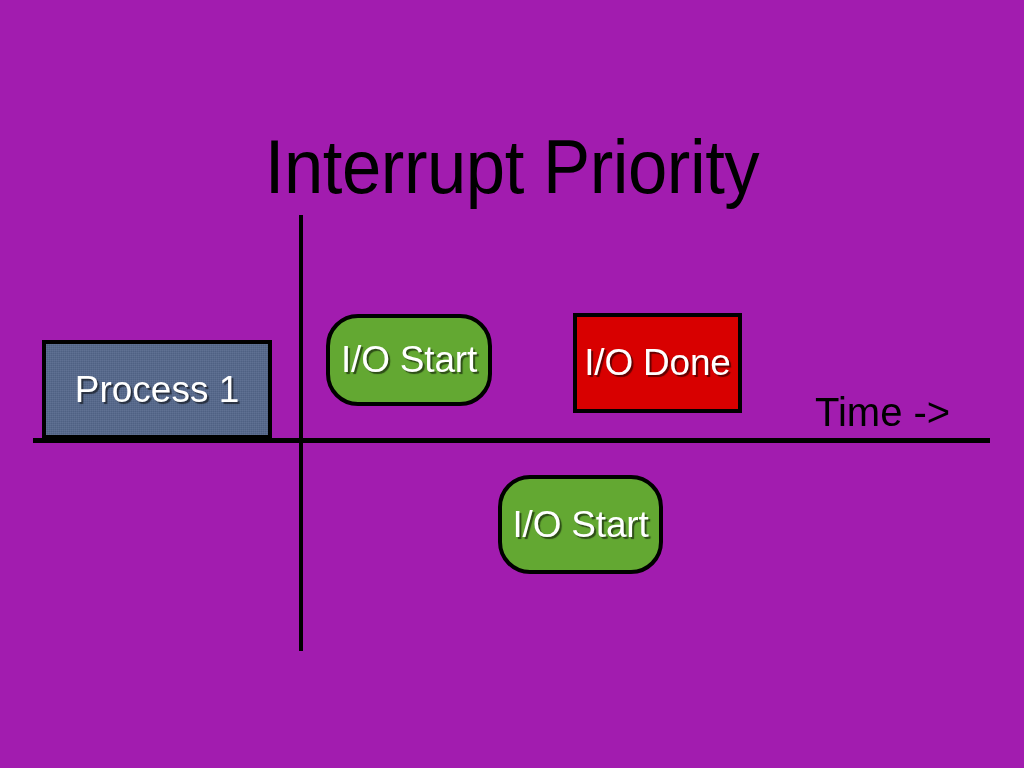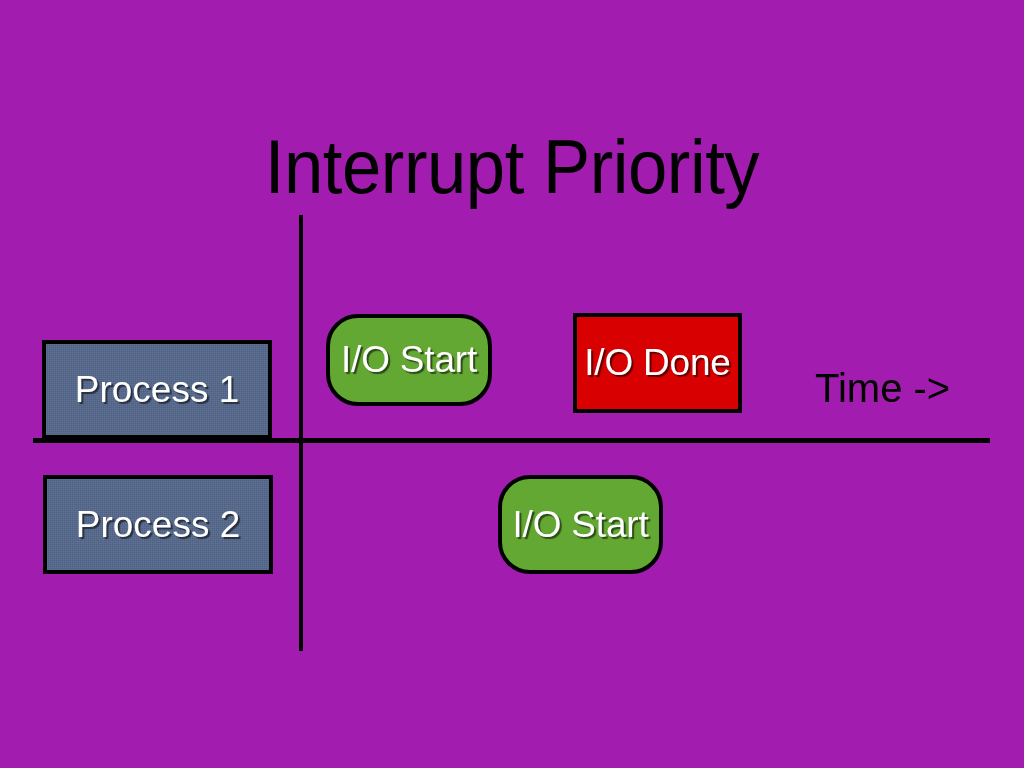--- a/index.html
+++ b/index.html
@@ -98,21 +98,21 @@
 
   
   #block-io-start-1 .block-label { font-size: 37px; letter-spacing: -0.2px; }
   #block-io-done-1  .block-label { font-size: 37px; letter-spacing: -0.2px; }
   #block-io-start-2 .block-label { font-size: 37px; letter-spacing: -0.2px; }
 
   
   #time-axis-label {
     position: absolute;
     left: 815px;
-    top: 365px;
+    top: 389px;
     font-family: "Liberation Sans", "DejaVu Sans", sans-serif;
     font-size: 40px;
     line-height: 46px;
     color: #000000;
     white-space: nowrap;
   }
 </style>
 </head>
 <body>
 
@@ -129,23 +129,20 @@
   </div>
 
   <div id="block-io-start-1" class="block block-io-start">
     <span class="block-label">I/O Start</span>
   </div>
 
   <div id="block-io-done-1" class="block block-io-done">
     <span class="block-label">I/O Done</span>
   </div>
 
-  <div id="block-process-2" class="block block-process">
-    <span class="block-label">Process 2</span>
-  </div>
 
   <div id="block-io-start-2" class="block block-io-start">
     <span class="block-label">I/O Start</span>
   </div>
 
   <div id="time-axis-label">Time -&gt;</div>
 
 </div>
 
 </body></html>

